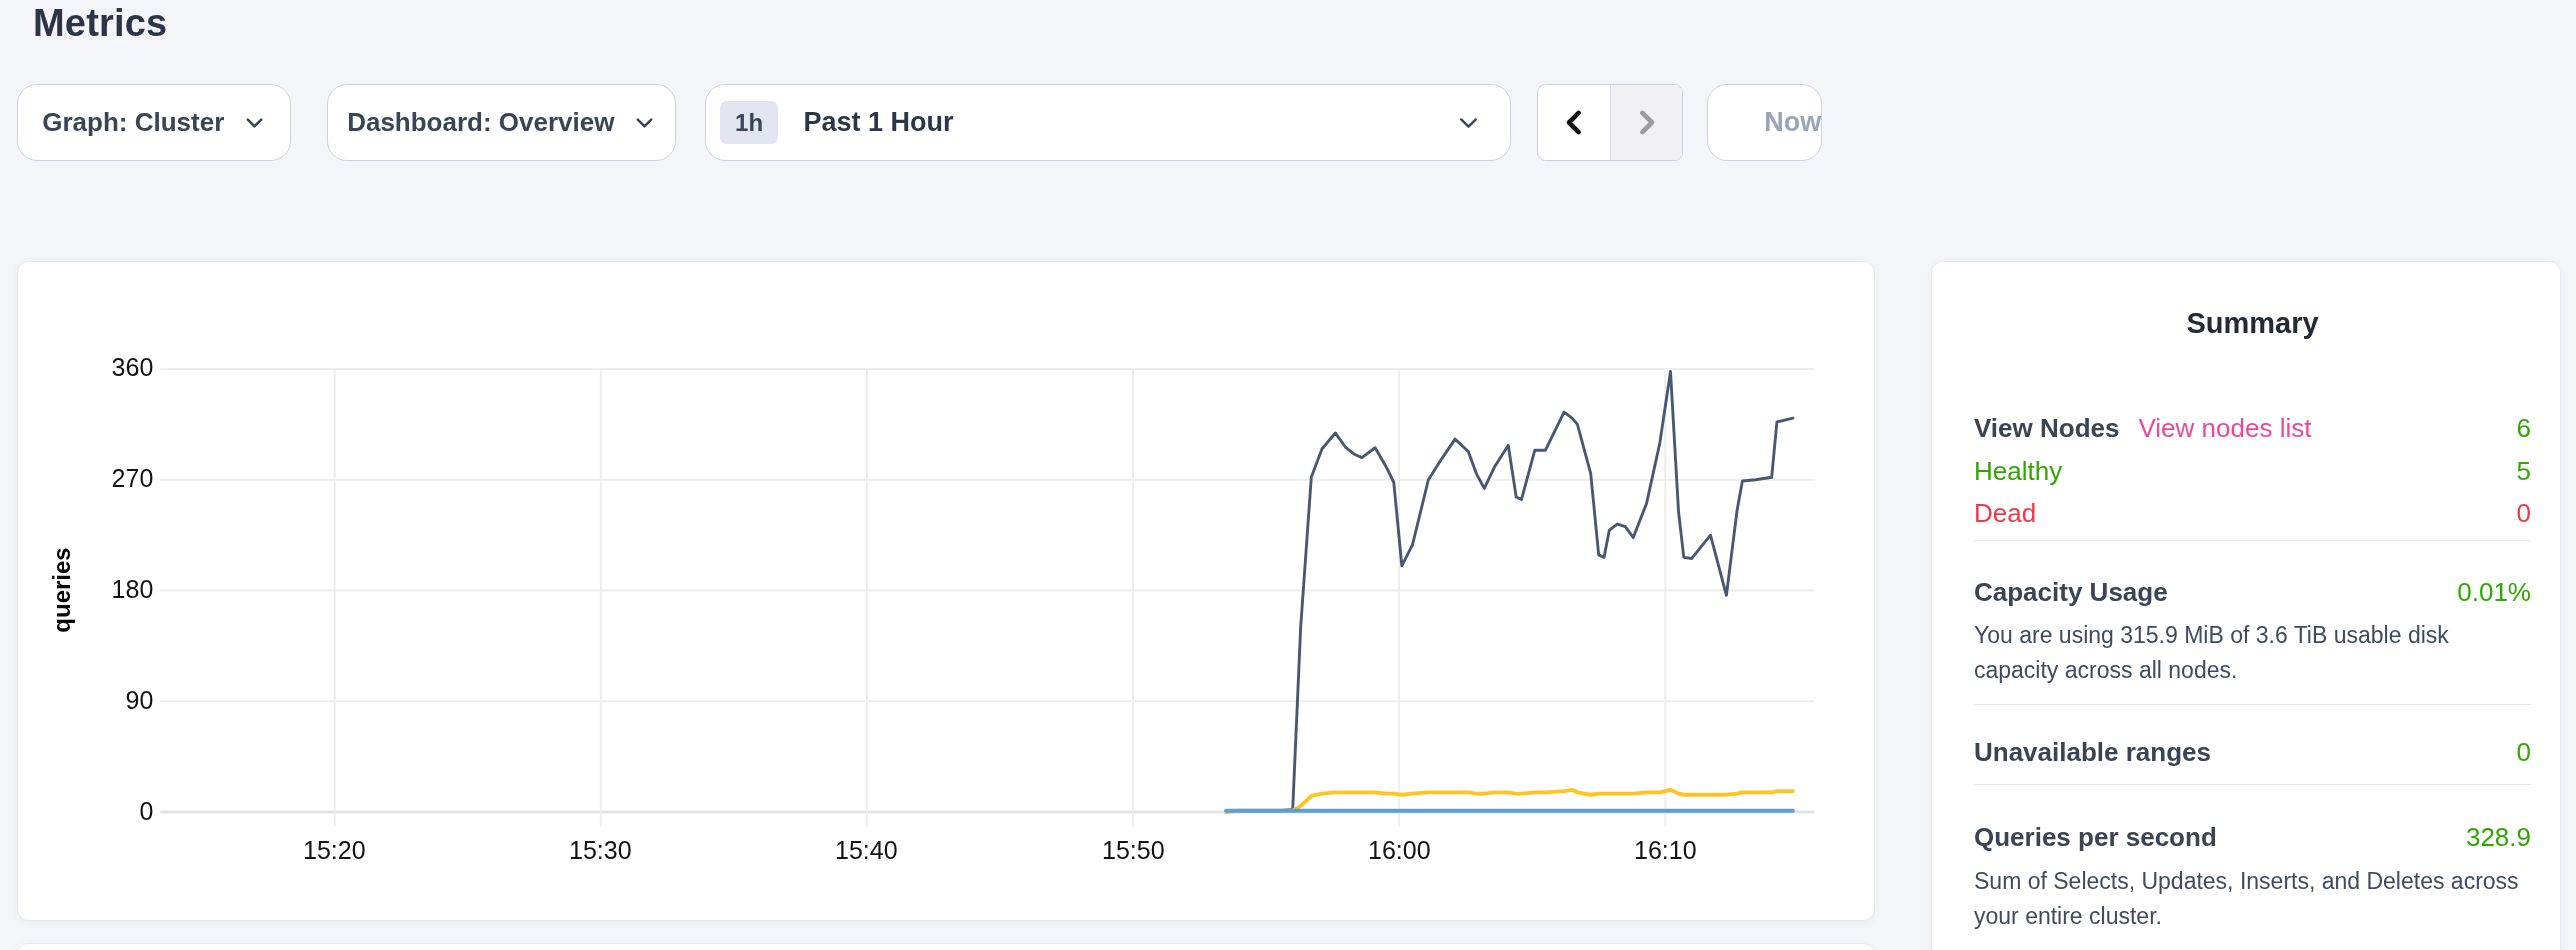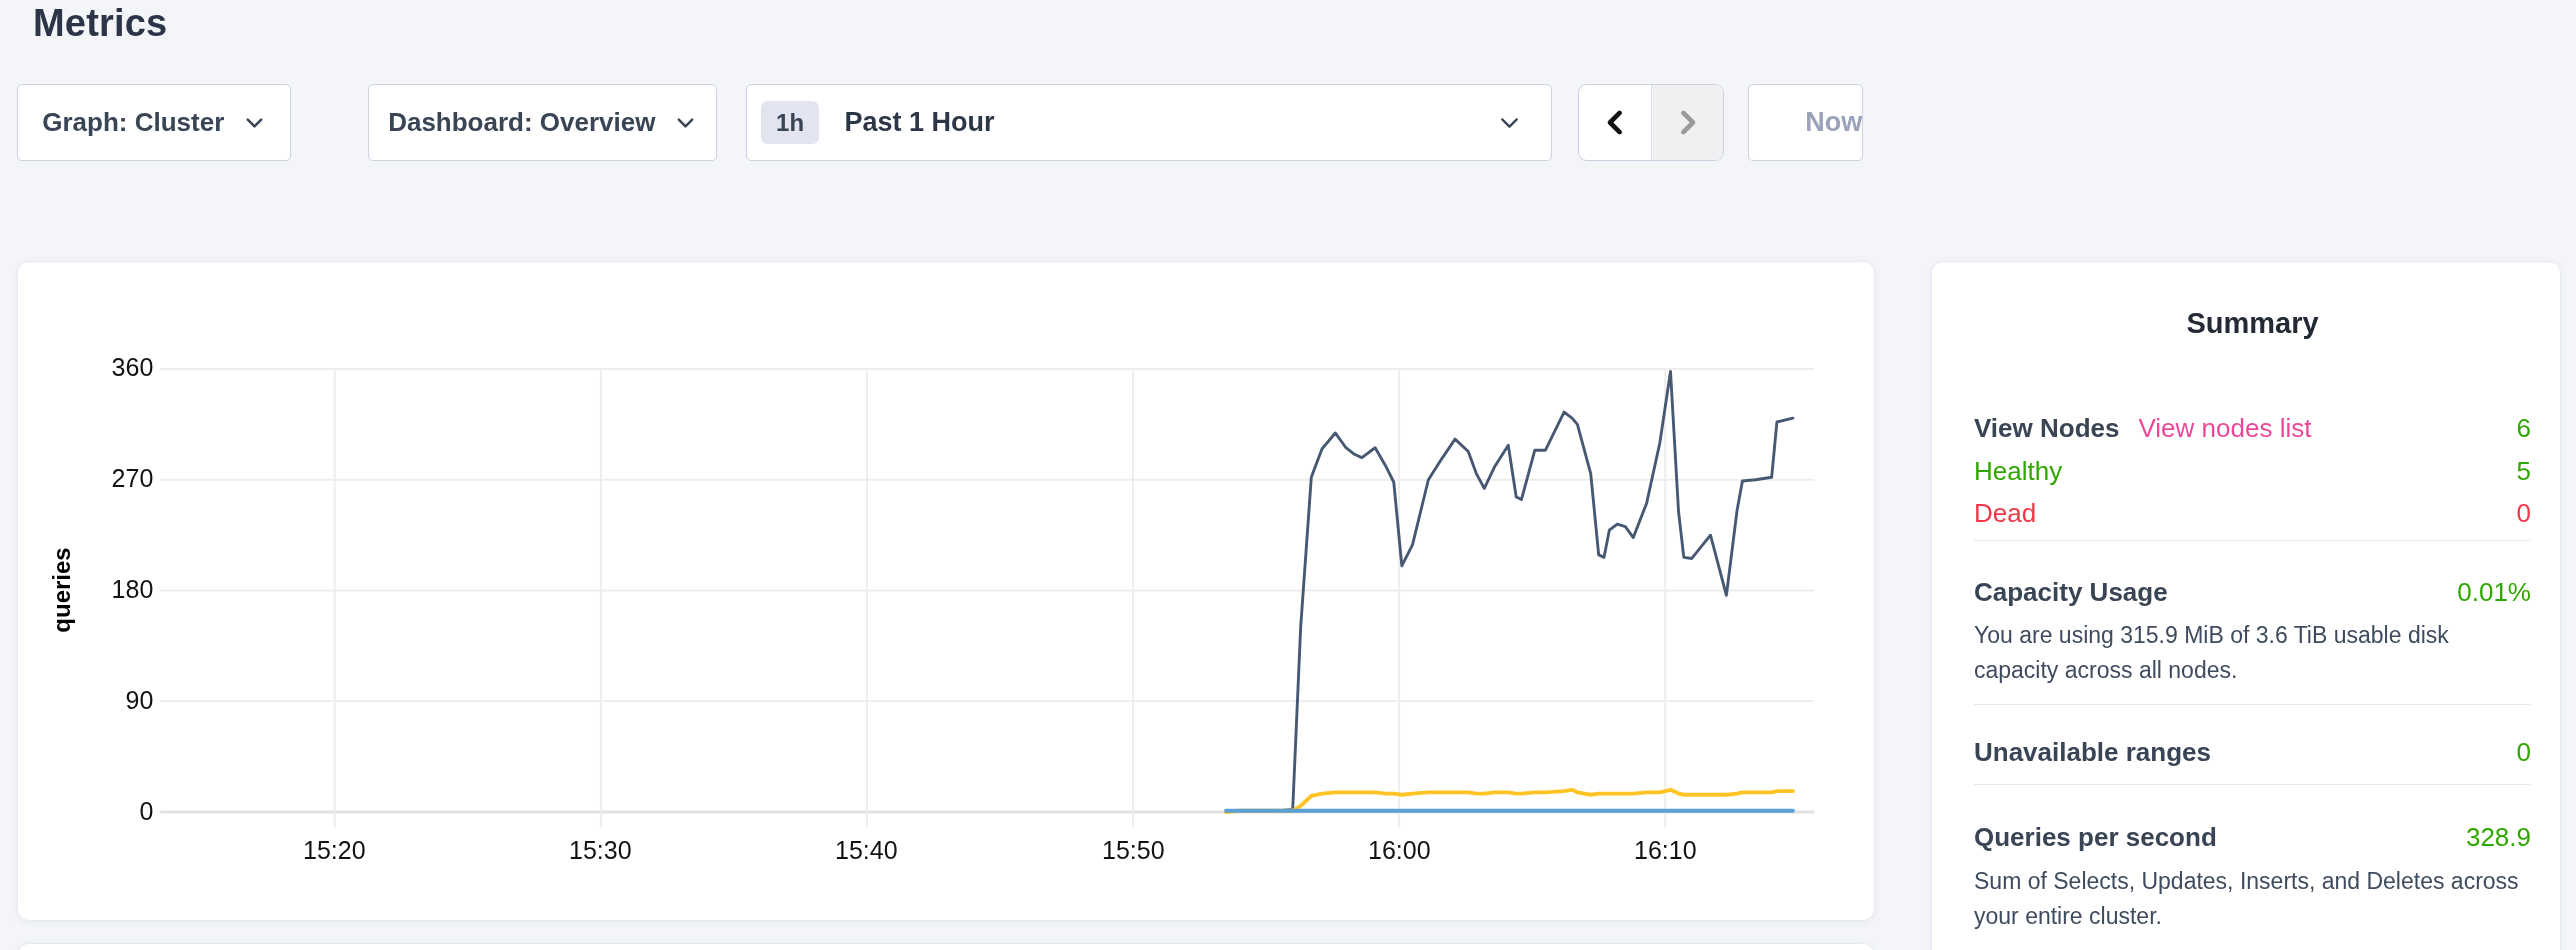--- a/index.html
+++ b/index.html
@@ -5,24 +5,24 @@
   * { margin:0; padding:0; box-sizing:border-box; }
   html,body { width:2576px; height:950px; overflow:hidden; }
   body { font-family:"Liberation Sans","DejaVu Sans",sans-serif; background:#f4f5f9; color:#394455; }
   #app { position:relative; width:2576px; height:950px; }
 
   
   .page-title { position:absolute; left:33px; top:1.9px; font-size:38px; font-weight:600; color:#2b3547; letter-spacing:0.2px; }
 
   
   .toolbar { position:absolute; left:17.3px; top:84px; height:77px; display:flex; align-items:stretch; }
-  .tb-btn { background:#fff; border:1.9px solid #ccd2e0; border-radius:5px; display:flex; align-items:center; }
+  .tb-btn { background:#fff; border:1.9px solid #ccd2e0; border-radius:20px; display:flex; align-items:center; }
   .dropdown { justify-content:center; gap:19px; font-size:26px; font-weight:700; color:#394455; cursor:pointer; }
   .dd-graph { width:274px; margin-right:36px; }
-  .dd-dashboard { width:349px; margin-right:29px;margin-left:41px; }
+  .dd-dashboard { width:349px; margin-right:29px; }
   .time-selector { width:806px; margin-right:26px; padding:0 29px 0 13.4px; justify-content:flex-start; cursor:pointer; }
   .time-badge { background:#e2e5f0; border-radius:6.7px; padding:7.7px 15.4px; font-size:24px; font-weight:700; color:#394455; margin-right:25px; }
   .time-label { font-size:27px; font-weight:600; color:#2c3646; }
   .time-selector .chev { margin-left:auto; }
   .chev svg { display:block; }
   .arrow-group { width:146px; margin-right:24px; border:1.9px solid #c9cfdf; border-radius:8.6px; overflow:hidden; display:flex; background:#fff; }
   .arrow-half { width:50%; display:flex; align-items:center; justify-content:center; cursor:pointer; }
   .arrow-next { background:#f0f0f3; border-left:1.9px solid #dcdfe8; cursor:default; }
   .now-btn { width:115px; justify-content:flex-end; font-size:27px; font-weight:600; color:#9aa3b8; cursor:default; }
 

